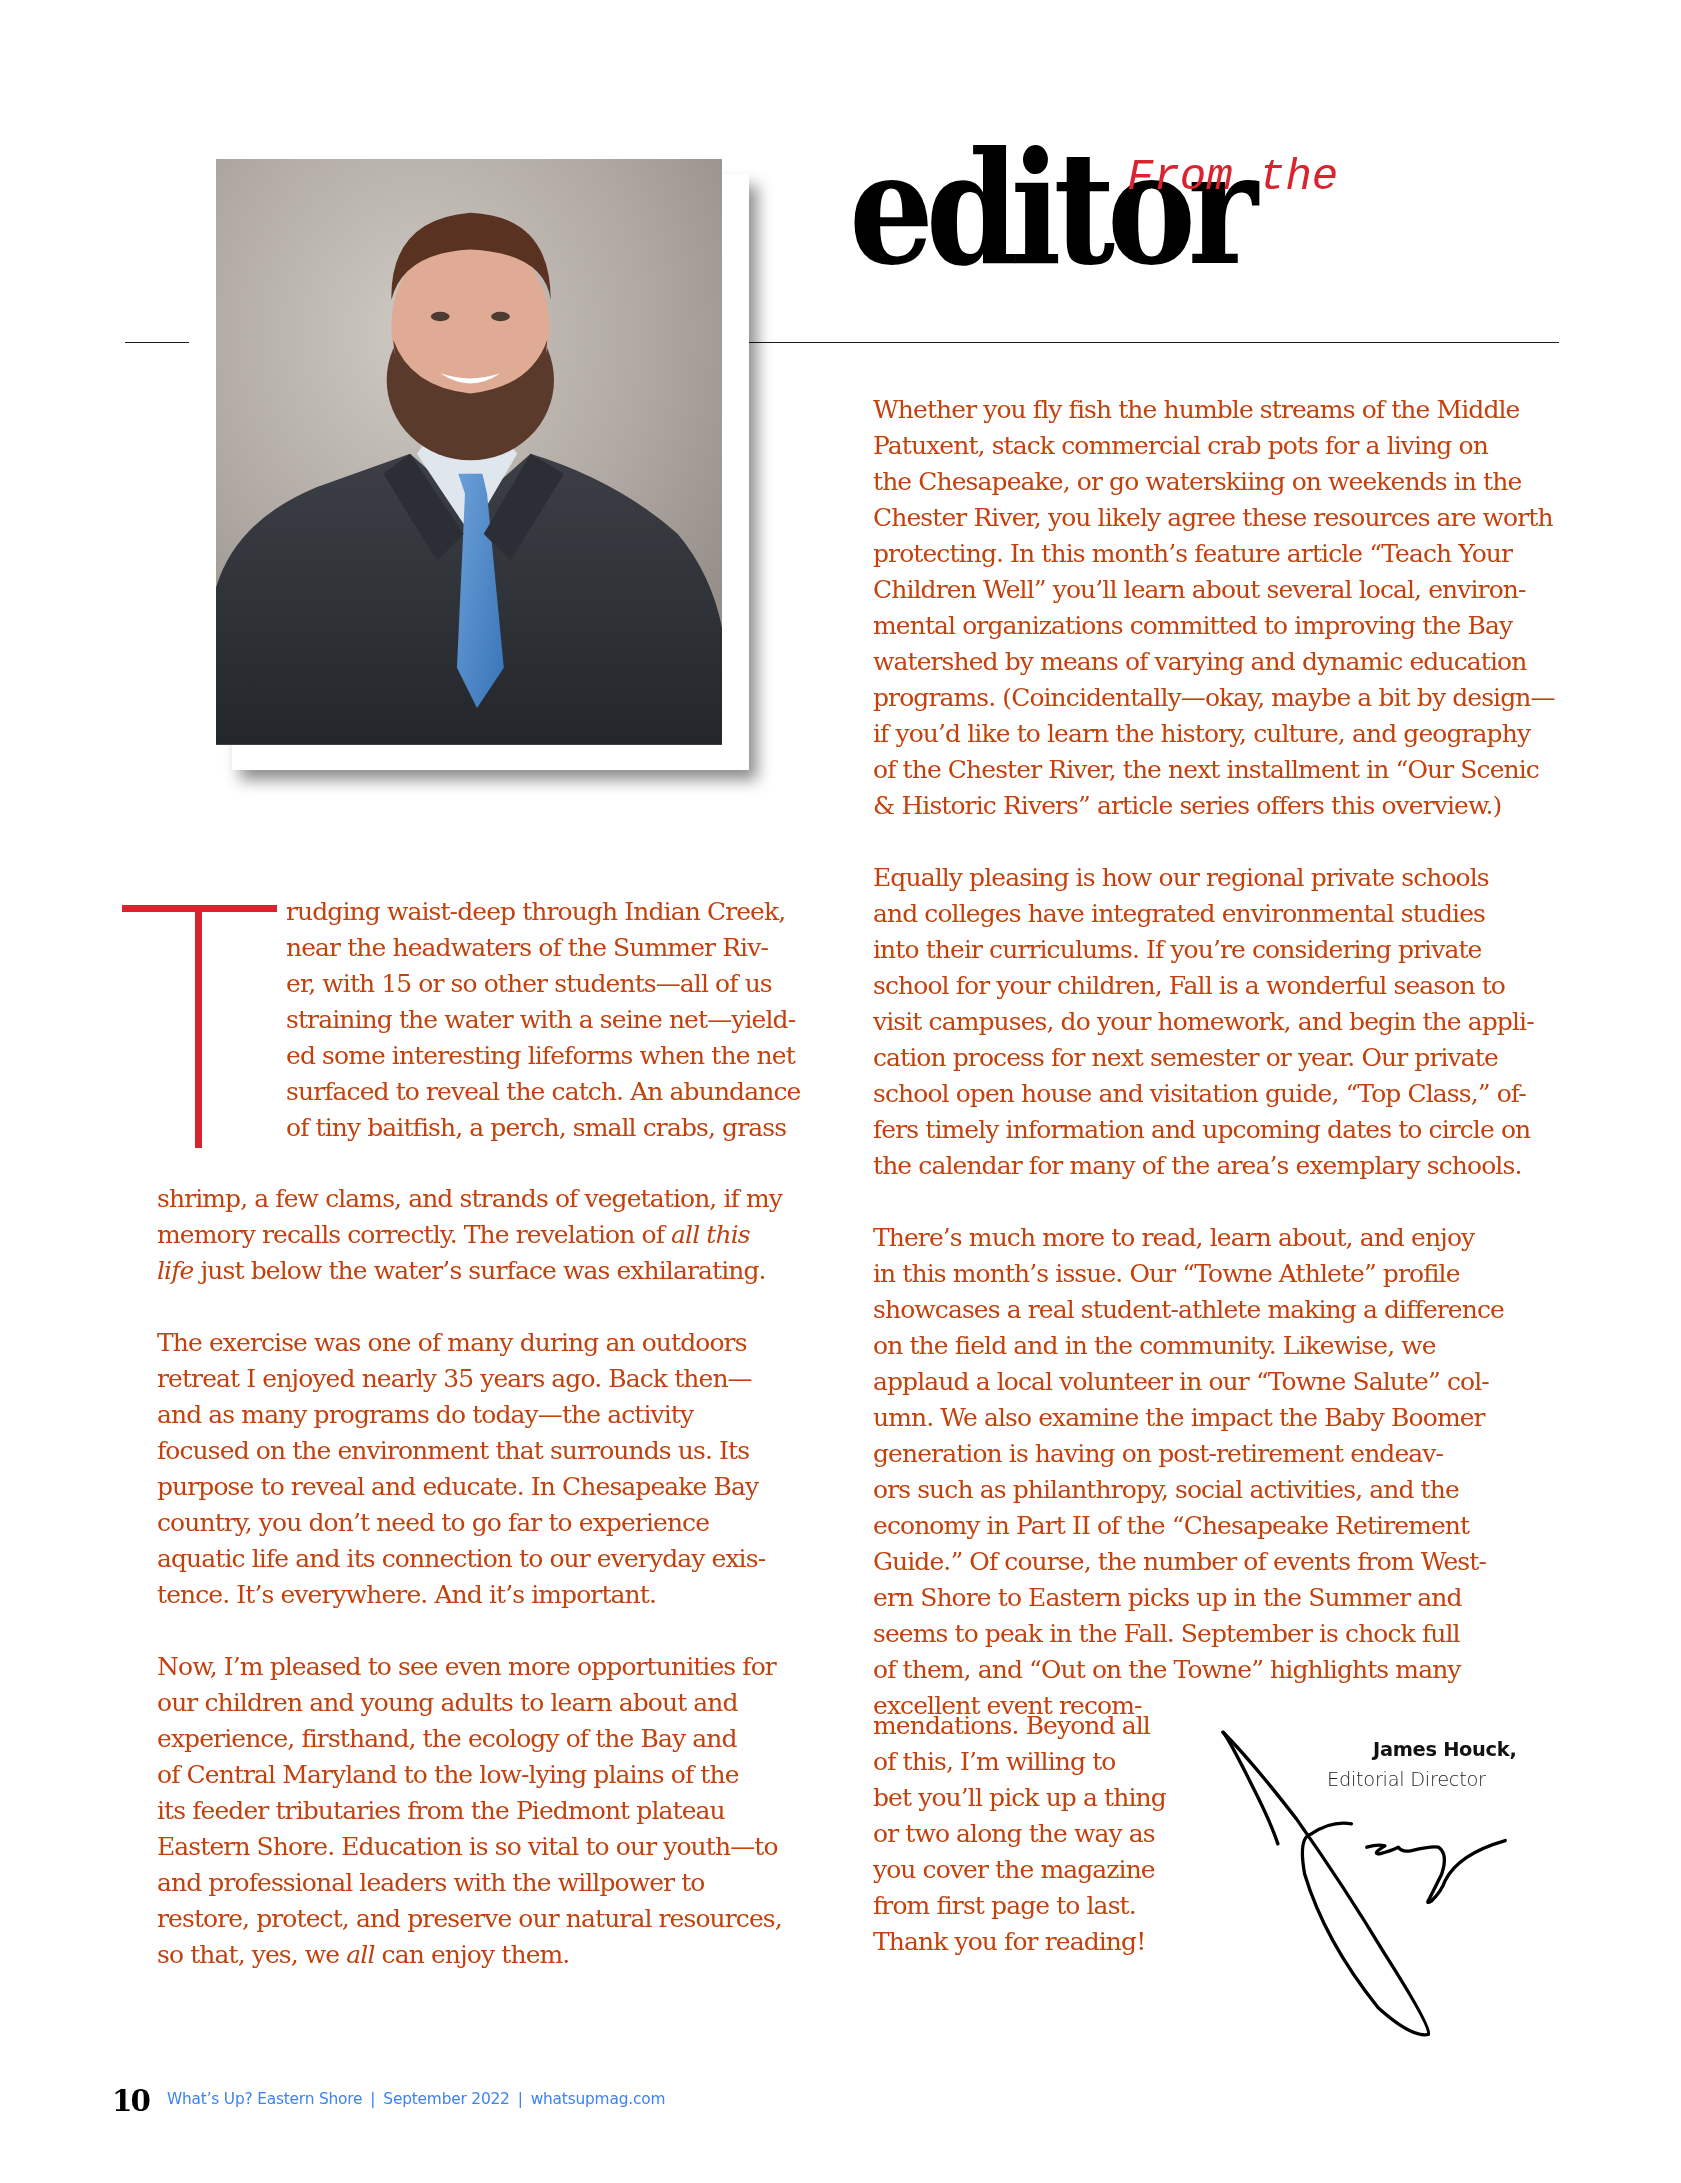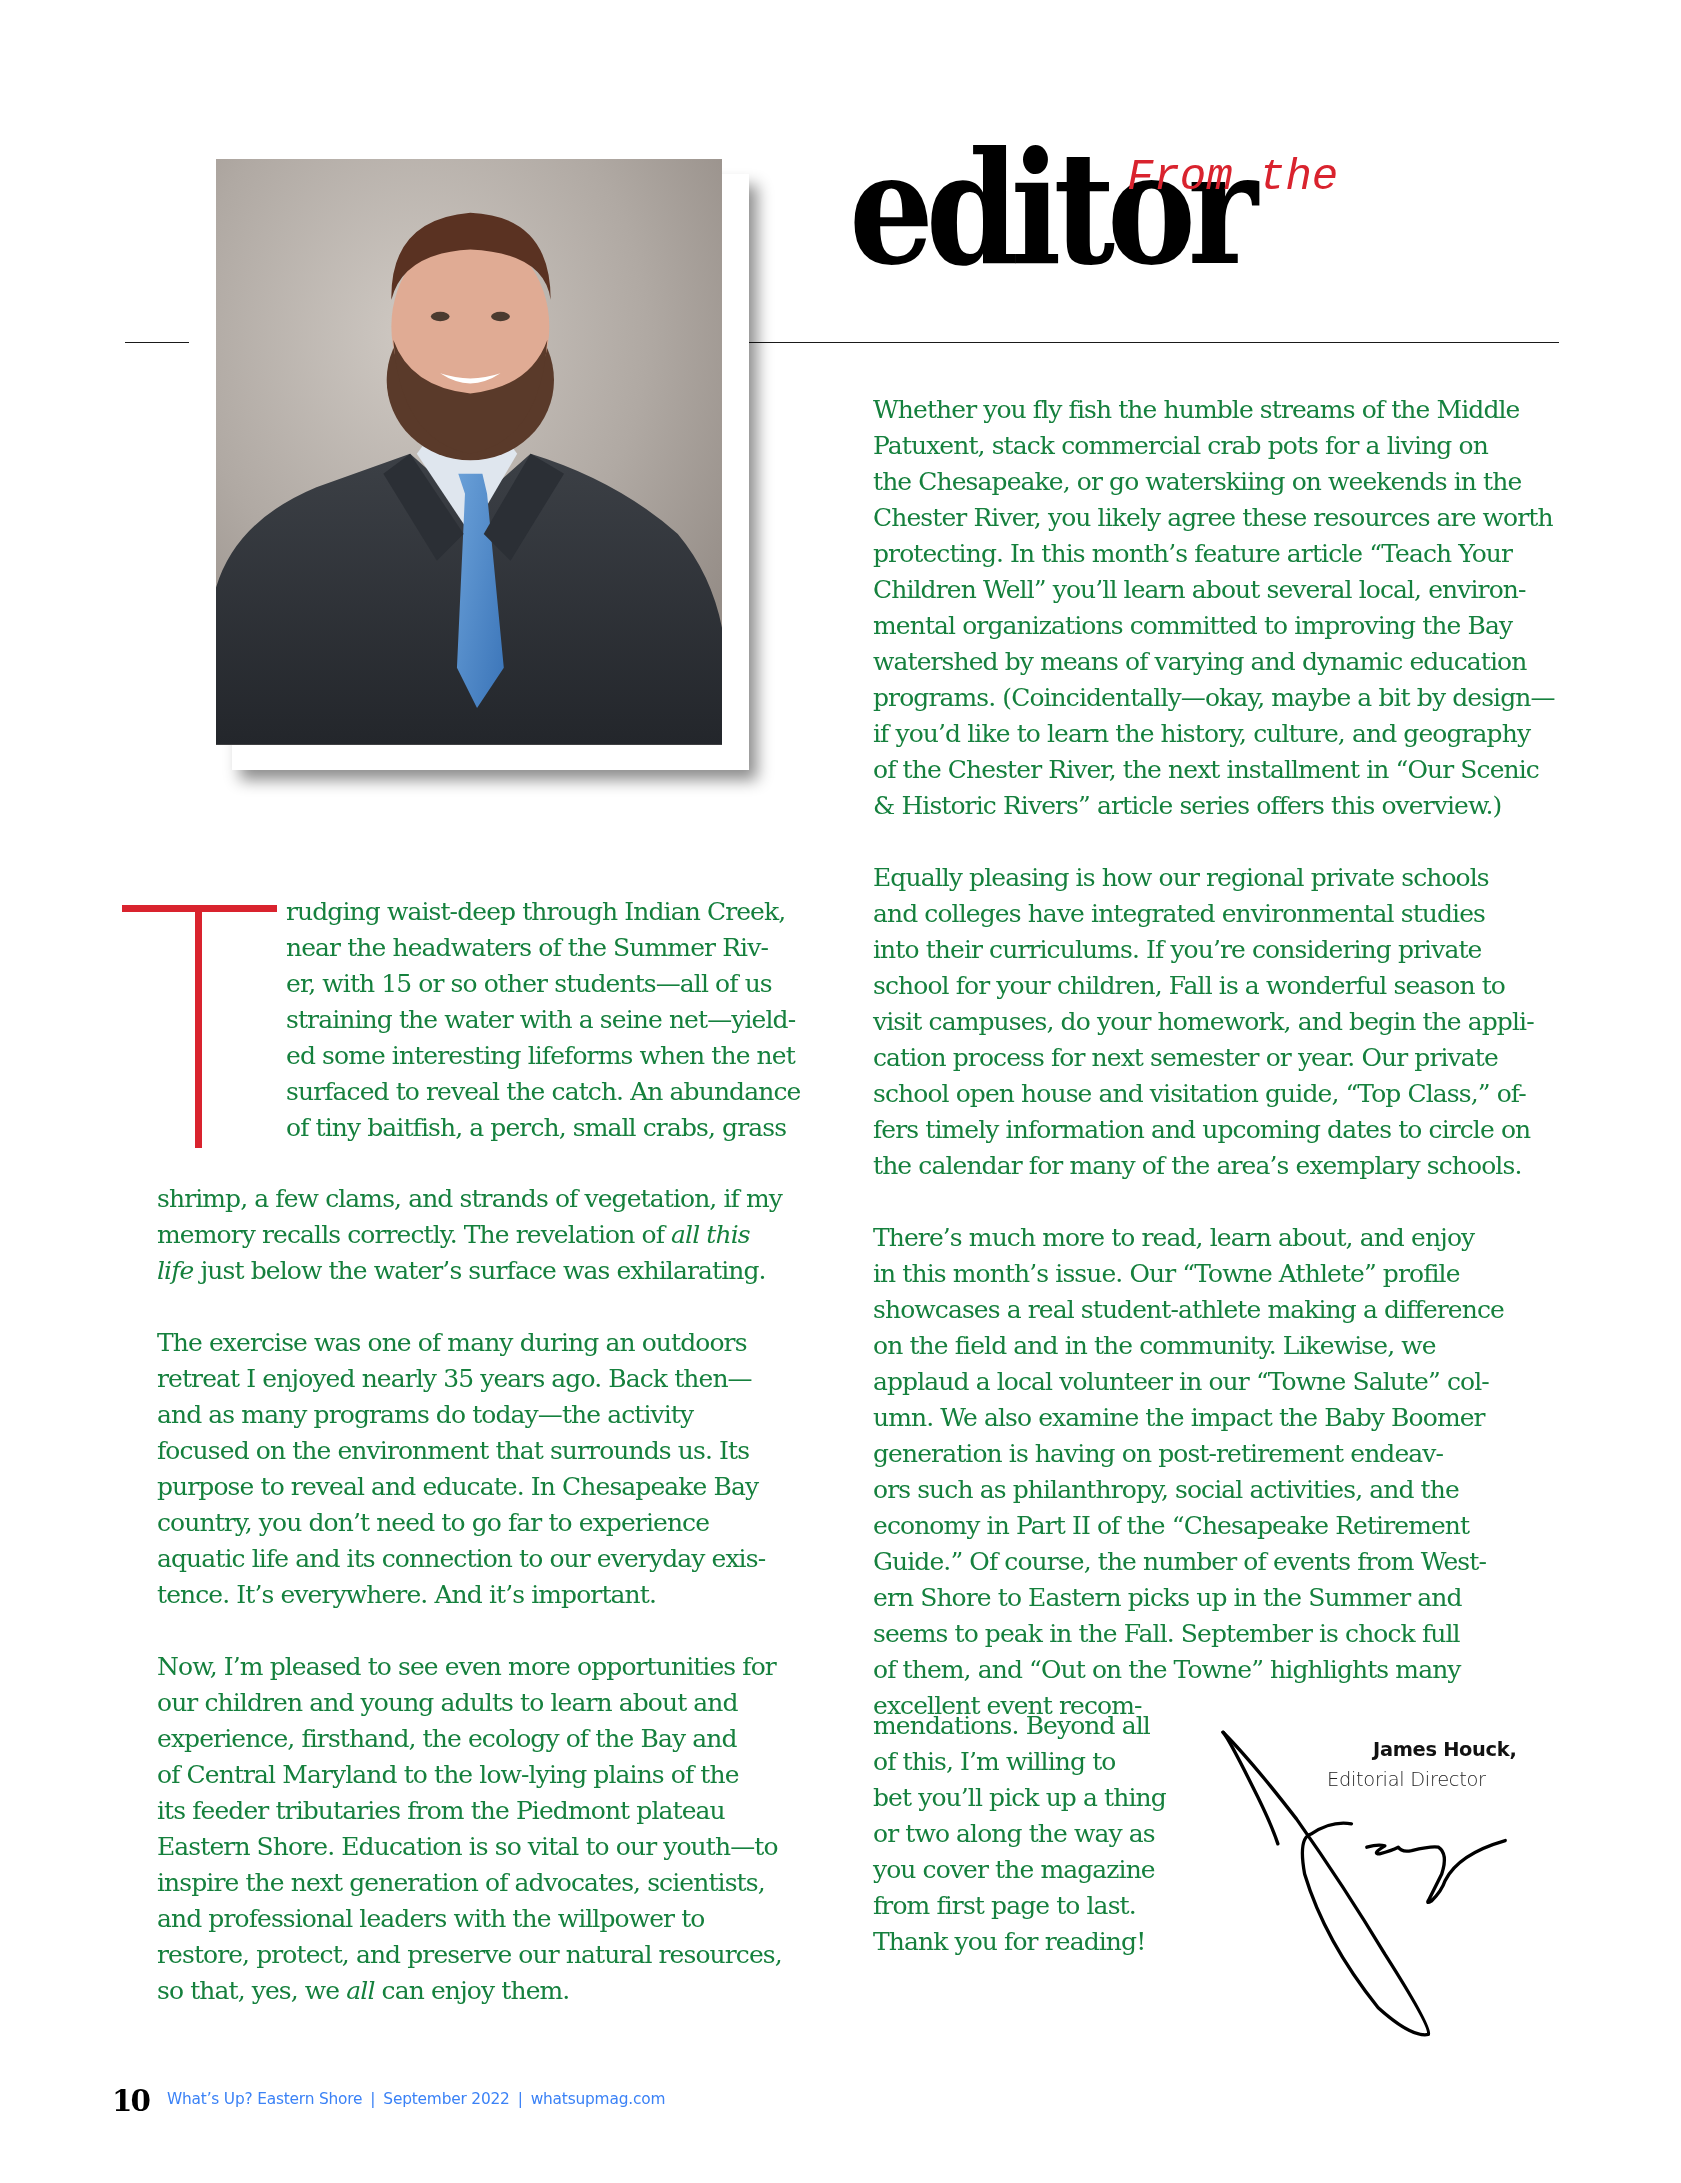--- a/index.html
+++ b/index.html
@@ -21,21 +21,21 @@
   
   .photo-shadow { left: 232px; top: 174px; width: 517px; height: 596px;
                   background: #fff; box-shadow: 8px 10.7px 14.7px rgba(0,0,0,0.45); }
   .photo-frame { left: 216px; top: 159px; width: 506px; height: 586px;
                  background: #fff; }
   .photo { left: 216px; top: 159px; width: 506px; height: 586px; overflow: hidden;
            background: radial-gradient(ellipse at 40% 30%, #c9c3bd 0%, #b3aca6 45%, #9d958f 100%); }
 
   
   .col { font-family: "DejaVu Serif", serif; font-size: 25px; line-height: 36px;
-         letter-spacing: -0.9px; color: #15803d; white-space: nowrap; }
+         letter-spacing: -0.9px; color: #c2410c; white-space: nowrap; }
   .col .line { display: block; height: 36px; }
   .col .gap { display: block; height: 36px; }
   .col em { font-style: italic; }
 
   .left-dropcap-text { left: 286px; top: 894px; }
   .left-main { left: 157px; top: 1181px; }
   .right-main { left: 873px; top: 392px; }
   .right-narrow { left: 873px; top: 1708px; }
 
   
@@ -138,21 +138,20 @@
   <span class="line">country, you don’t need to go far to experience</span>
   <span class="line">aquatic life and its connection to our everyday exis-</span>
   <span class="line">tence. It’s everywhere. And it’s important.</span>
   <span class="gap"></span>
   <span class="line">Now, I’m pleased to see even more opportunities for</span>
   <span class="line">our children and young adults to learn about and</span>
   <span class="line">experience, firsthand, the ecology of the Bay and</span>
   <span class="line">of Central Maryland to the low-lying plains of the</span>
   <span class="line">its feeder tributaries from the Piedmont plateau</span>
   <span class="line">Eastern Shore. Education is so vital to our youth—to</span>
-  <span class="line">inspire the next generation of advocates, scientists,</span>
   <span class="line">and professional leaders with the willpower to</span>
   <span class="line">restore, protect, and preserve our natural resources,</span>
   <span class="line"><span>so that, yes, we </span><em>all</em><span> can enjoy them.</span></span>
 </div>
 
 <div class="abs col right-main">
   <span class="line">Whether you fly fish the humble streams of the Middle</span>
   <span class="line">Patuxent, stack commercial crab pots for a living on</span>
   <span class="line">the Chesapeake, or go waterskiing on weekends in the</span>
   <span class="line">Chester River, you likely agree these resources are worth</span>

